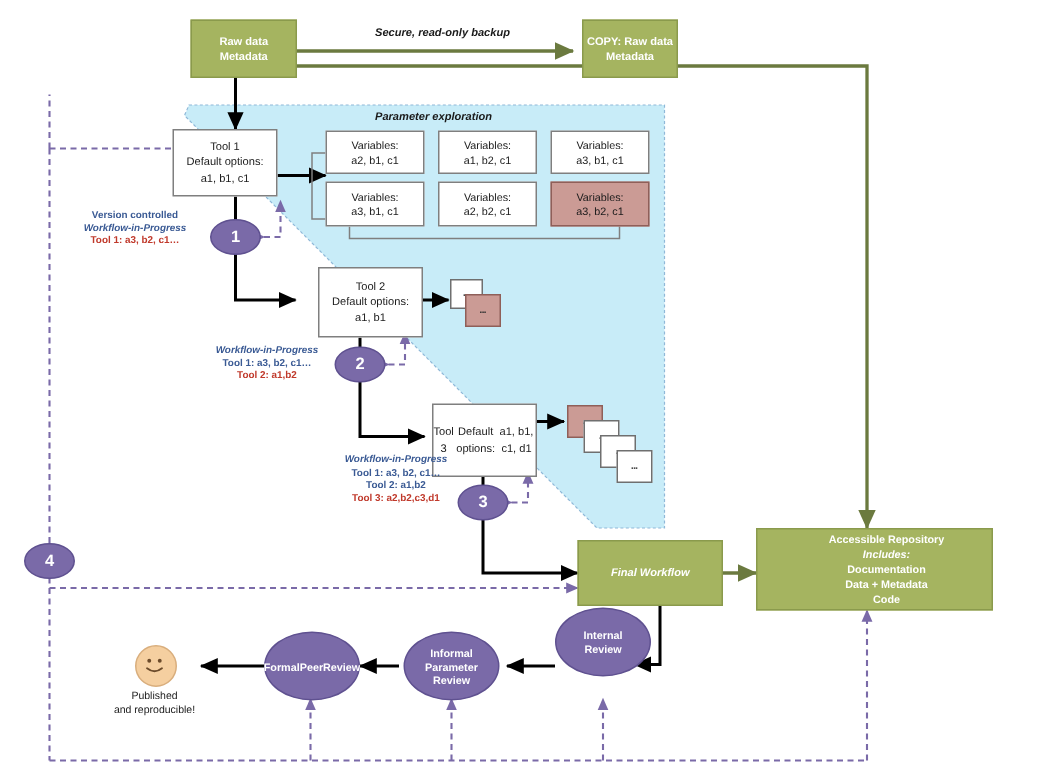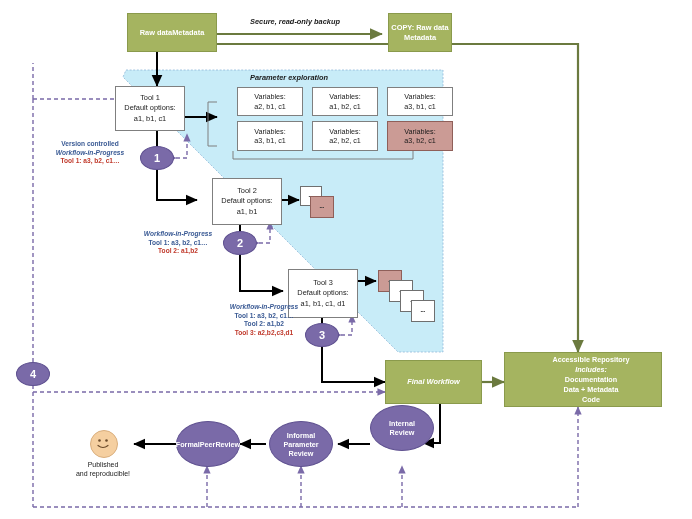--- a/index.html
+++ b/index.html
@@ -9,21 +9,21 @@
   #svg-back{z-index:1;}
   .node{position:absolute;z-index:3;box-sizing:border-box;display:flex;align-items:center;justify-content:center;text-align:center;}
 
   .greenbox{background:#a5b460;border:1px solid #8a9a4c;color:#ffffff;
             font-size:7.4px;line-height:10px;font-weight:bold;}
   .greenbox.small{font-size:7.2px;padding-left:16px;}
 
   .whitebox{background:#ffffff;border:1px solid #7f7f7f;color:#1a1a1a;
             font-size:7.4px;line-height:10.5px;}
   .varbox{background:#ffffff;border:1px solid #7f7f7f;color:#1a1a1a;
-          font-size:7.2px;line-height:9.5px;margin-left:20px;}
+          font-size:7.2px;line-height:9.5px;}
   .varbox.hl{background:#cb9b95;border:1px solid #8f5f59;}
 
   .ellipse-num{background:#7a6aa8;border:1px solid #5f5190;border-radius:50%;
                color:#ffffff;font-size:11px;font-weight:bold;z-index:4;}
   .ellipse-rev{background:#7a6aa8;border:1px solid #5f5190;border-radius:50%;
                color:#ffffff;font-size:7.2px;line-height:9px;font-weight:bold;}
 
   .doc{position:absolute;background:#ffffff;border:1px solid #6f6f6f;z-index:3;}
   .doc.red{background:#cb9b95;border:1px solid #8f5f59;}
   .doc .dots{font-size:4px;color:#333;line-height:1;display:block;text-align:center;margin-top:50%;
@@ -114,21 +114,21 @@
     <path d="M33,385 L33,392 L385,392" stroke="#7a6aa8" stroke-width="1.4" fill="none" stroke-dasharray="4,3" marker-end="url(#ah-purple)"></path>
 
     <path d="M33,507 L578,507" stroke="#7a6aa8" stroke-width="1.4" fill="none" stroke-dasharray="4,3"></path>
     <path d="M33,392 L33,507" stroke="#7a6aa8" stroke-width="1.4" fill="none" stroke-dasharray="4,3"></path>
     <path d="M207,507 L207,466" stroke="#7a6aa8" stroke-width="1.4" fill="none" stroke-dasharray="4,3" marker-end="url(#ah-purple)"></path>
     <path d="M301,507 L301,466" stroke="#7a6aa8" stroke-width="1.4" fill="none" stroke-dasharray="4,3" marker-end="url(#ah-purple)"></path>
     <path d="M402,507 L402,466" stroke="#7a6aa8" stroke-width="1.4" fill="none" stroke-dasharray="4,3" marker-end="url(#ah-purple)"></path>
     <path d="M578,507 L578,407" stroke="#7a6aa8" stroke-width="1.4" fill="none" stroke-dasharray="4,3" marker-end="url(#ah-purple)"></path>
   </svg>
 
-  <div class="node greenbox" style="left:127px;top:13px;width:90px;height:39px;">
+  <div class="node greenbox" style="left:127px;top:13px;width:71px;height:39px;flex-direction:column;">
     <span>Raw data</span>
     <span>Metadata</span>
   </div>
 
   <div class="node greenbox" style="left:388px;top:13px;width:64px;height:39px;flex-direction:column;">
     <span>COPY: Raw data</span>
     <span>Metadata</span>
   </div>
 
   <div class="node greenbox" style="left:385px;top:360px;width:97px;height:44px;">
@@ -148,21 +148,21 @@
     <span>Default options:</span>
     <span>a1, b1, c1</span>
   </div>
 
   <div class="node whitebox" style="left:212px;top:178px;width:70px;height:47px;flex-direction:column;">
     <span>Tool 2</span>
     <span>Default options:</span>
     <span>a1, b1</span>
   </div>
 
-  <div class="node whitebox" style="left:288px;top:269px;width:70px;height:49px;flex-direction:column;">
+  <div class="node whitebox" style="left:288px;top:269px;width:70px;height:49px;flex-direction:row;">
     <span>Tool 3</span>
     <span>Default options:</span>
     <span>a1, b1, c1, d1</span>
   </div>
 
   <div class="node varbox" style="left:217px;top:87px;width:66px;height:29px;flex-direction:column;">
     <span>Variables:</span>
     <span>a2, b1, c1</span>
   </div>
   <div class="node varbox" style="left:292px;top:87px;width:66px;height:29px;flex-direction:column;">

